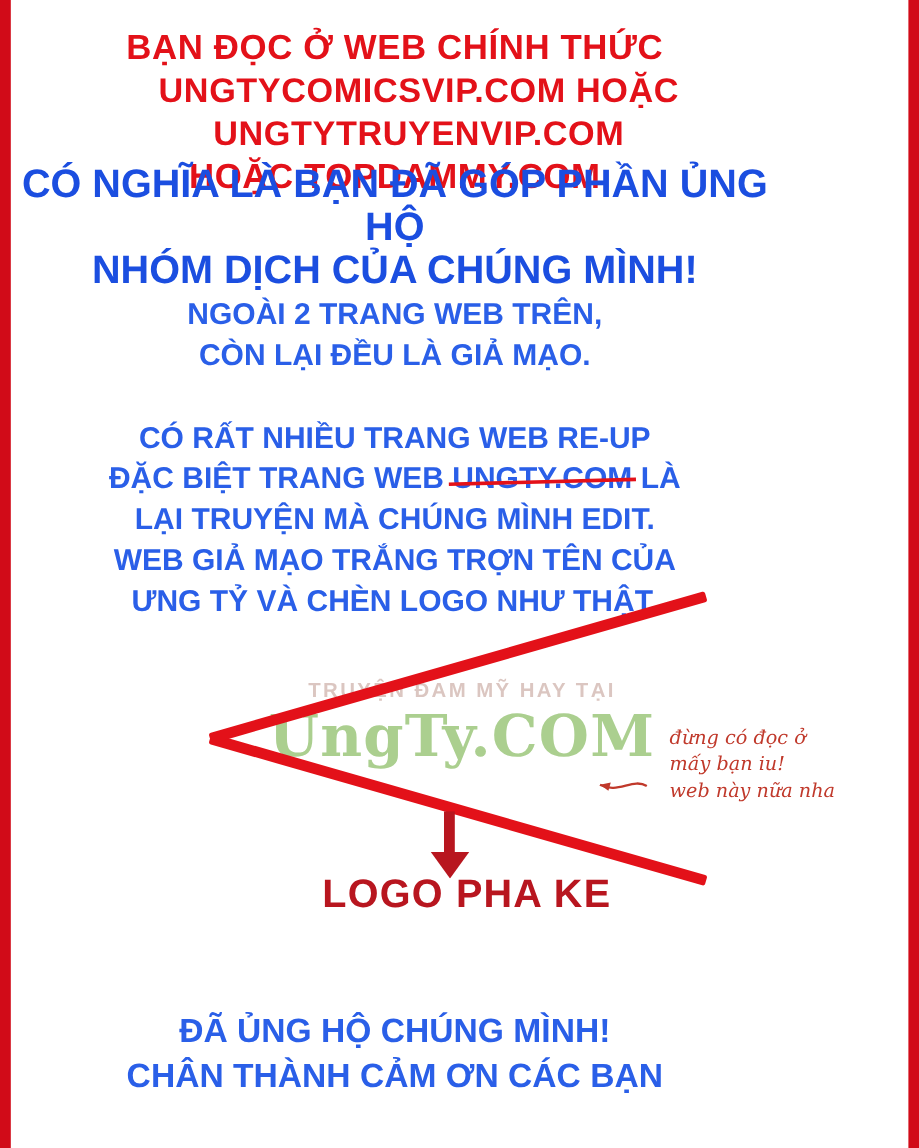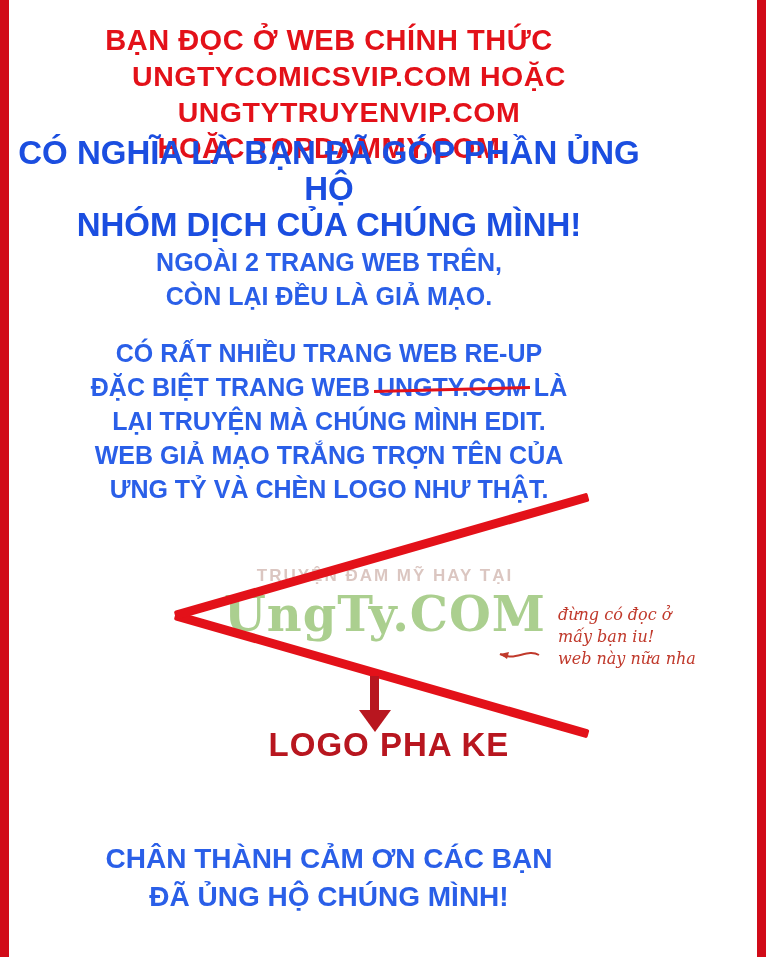--- a/index.html
+++ b/index.html
@@ -61,21 +61,21 @@
   }
 
   .blue-body {
     color: #2a5fe8;
     font-weight: bold;
     font-size: 25px;
     line-height: 34px;
     text-transform: uppercase;
   }
   .para1 { top: 245px; }
-  .para2 { top: 336px; }
+  .para2 { top: 348px; }
 
   .strike-word {
     position: relative;
     display: inline-block;
     color: #2a5fe8;
   }
   .strike-word::after {
     content: "";
     position: absolute;
     left: -3px;
@@ -254,17 +254,17 @@
   <div class="down-arrow">
     <svg width="40" height="56" viewBox="0 0 40 56">
       <rect x="15" y="0" width="9" height="38" fill="#b8161f"></rect>
       <path d="M4 34 L 36 34 L 20 56 Z" fill="#b8161f"></path>
     </svg>
   </div>
 
   <div class="logo-fake-label">LOGO PHA KE</div>
 
   <div class="block thanks">
+    <div>đã ủng hộ chúng mình!</div>
     <div>Chân thành cảm ơn các bạn</div>
-    <div>đã ủng hộ chúng mình!</div>
   </div>
 
 </div>
 
 </body></html>

